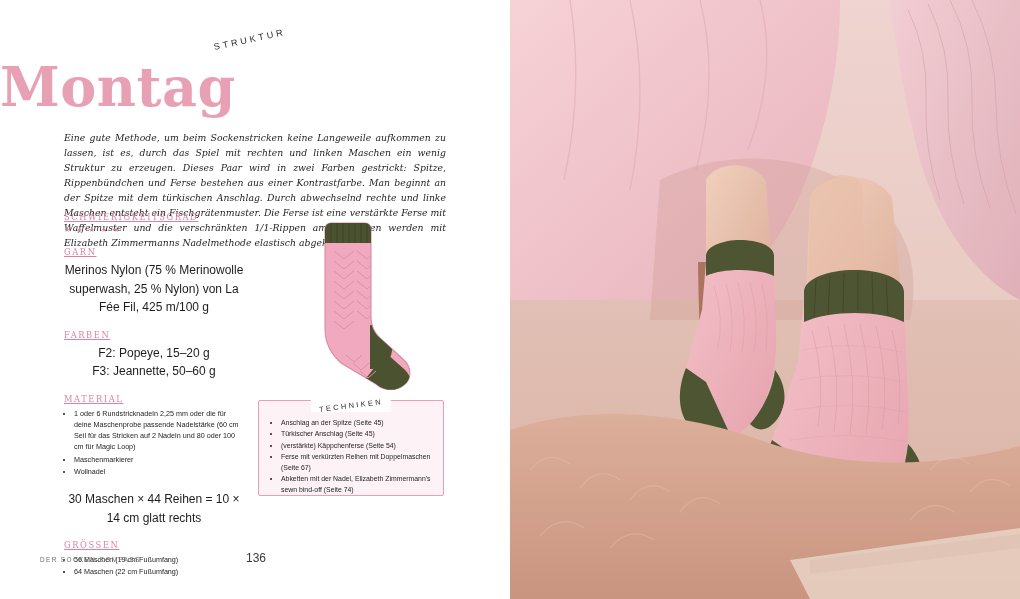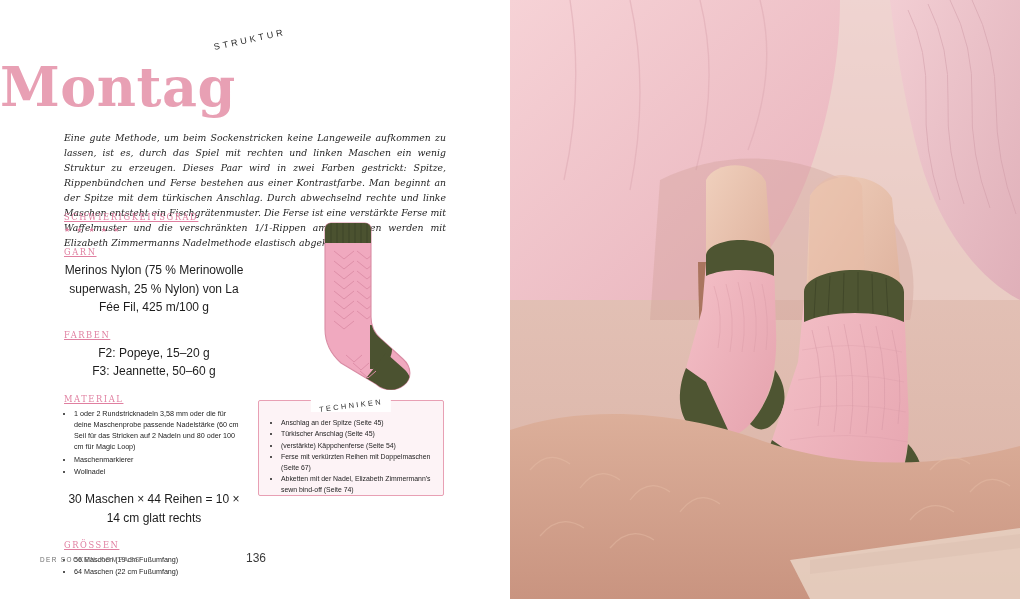--- a/index.html
+++ b/index.html
@@ -165,21 +165,21 @@
 
       <p class="spec-head">Garn</p>
       <p class="spec-body">Merinos  Nylon  (75 % Merinowolle superwash,  25 % Nylon) von La Fée Fil, 425 m/100 g</p>
 
       <p class="spec-head">Farben</p>
       <p class="spec-body" style="white-space:pre-line;">F2: Popeye, 15–20 g
 F3: Jeannette, 50–60 g</p>
 
       <p class="spec-head">Material</p>
       <ul class="spec-list">
-        <li>1 oder 2 Rundstricknadeln 3,58 mm oder die für deine Maschenprobe passende Nadelstärke (60 cm Seil für das Stricken auf 2 Nadeln und 80 oder 100 cm für Magic Loop)</li>
+        <li>1 oder 6 Rundstricknadeln 2,25 mm oder die für deine Maschenprobe passende Nadelstärke (60 cm Seil für das Stricken auf 2 Nadeln und 80 oder 100 cm für Magic Loop)</li>
         <li>Maschenmarkierer</li>
         <li>Wollnadel</li>
       </ul>
 
       <p class="spec-body">30 Maschen × 44 Reihen = 10 × 14 cm glatt rechts</p>
 
       <p class="spec-head">Grössen</p>
       <ul class="spec-list">
         <li>56 Maschen (19 cm Fußumfang)</li>
         <li>64 Maschen (22 cm Fußumfang)</li>

